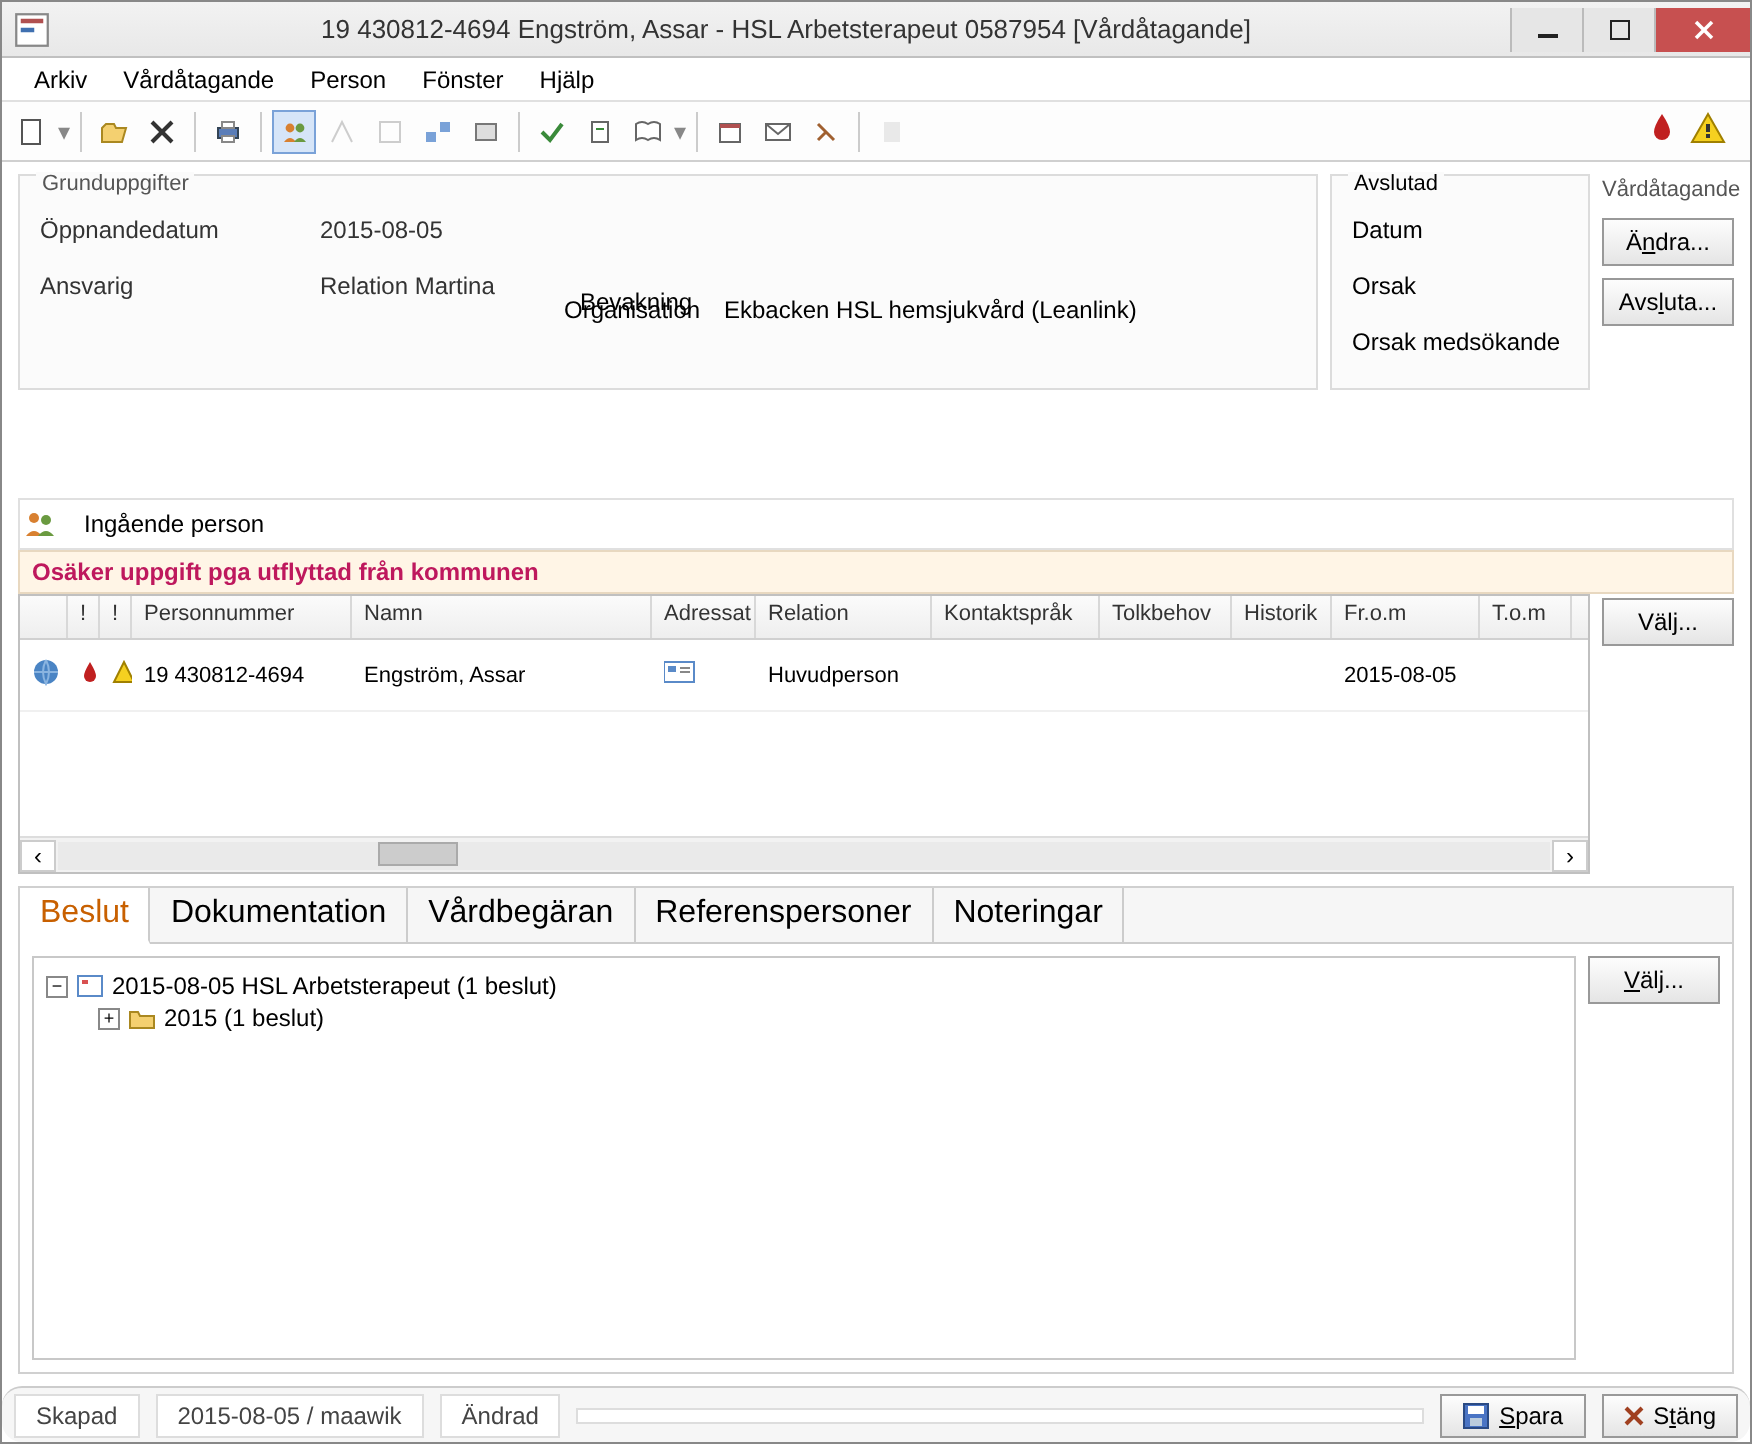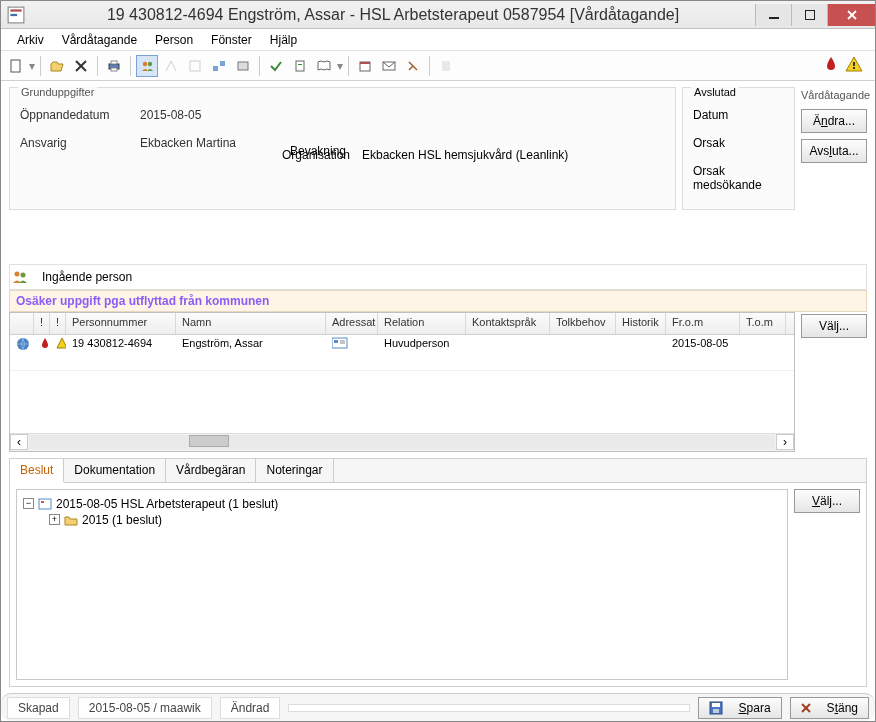--- a/index.html
+++ b/index.html
@@ -1,21 +1,21 @@
 <!DOCTYPE html>
 <html><head>
 <meta charset="utf-8">
 <style>
 * { box-sizing: border-box; margin: 0; padding: 0; font-family: "Segoe UI", Tahoma, sans-serif; font-size: 12px; }
 body { background: #fff; width: 876px; height: 722px; overflow: hidden; border: 1px solid #888; display: flex; flex-direction: column; }
 
 
 .titlebar { height: 28px; background: linear-gradient(#f2f2f2,#e8e8e8); display: flex; align-items: center; border-bottom: 1px solid #c0c0c0; }
 .titlebar .app-icon { width: 18px; height: 18px; margin: 0 6px; }
-.titlebar .title { flex: 1; text-align: center; color: #333; font-size: 16px; }
+.titlebar .title { flex: 1; text-align: center; color: #333; font-size: 13px; }
 .win-btns { display: flex; }
 .win-btn { width: 36px; height: 22px; display:flex; align-items:center; justify-content:center; border-left:1px solid #bbb; background:#e6e6e6; }
 .win-btn.close { background:#c75050; color:#fff; width:48px; }
 .win-btn svg { width:10px; height:10px; }
 
 
 .menubar { height: 22px; background: #fff; display:flex; align-items:center; padding: 0 8px; gap:2px; border-bottom:1px solid #e0e0e0;}
 .menubar span { padding: 2px 8px; }
 
 
@@ -25,74 +25,74 @@
 .toolbar .sep { width:1px; height:20px; background:#ccc; margin:0 3px;}
 .toolbar .right { margin-left:auto; display:flex; gap:6px; padding-right:8px;}
 
 
 .content { flex:1; display:flex; flex-direction:column; padding: 6px 8px; gap:6px; overflow:hidden;}
 
 
 .section-top { display:flex; gap:6px;justify-content:space-between; }
 .grund { flex:1; border:1px solid #dcdcdc; background:#fbfbfb; padding:6px 10px 10px; position:relative;}
 .grund .grund-title { position:absolute; top:-2px; left:8px; font-size:11px; color:#555; background:#fbfbfb; padding:0 3px;}
-.grund-row { display:flex; margin-top:14px; }
+.grund-row { display:flex; margin-top:14px;gap:20px; }
 .grund-row.first { margin-top:14px;}
 .grund-lbl { width:120px; color:#333;}
 .grund-val { color:#333;}
 .grund-col2 { position:absolute; left:272px; top:20px;margin-top:40px;}
 .grund-col2 .row2 { display:flex; margin-bottom:14px;}
 .grund-col2 .lbl2 { width:80px;}
 .bevak-row { position:absolute; left:280px; top:56px; display:flex; align-items:center; gap:10px;}
 .bevak-btn { display:flex; }
 .bevak-btn .main { border:1px solid #888; background:linear-gradient(#f5f5f5,#e5e5e5); padding:3px 50px; }
 .bevak-btn .dd { border:1px solid #888; border-left:none; background:#eee; padding:3px 6px; display:flex; align-items:center;}
 
-.avslutad { width:113px; border:1px solid #dcdcdc; background:#fbfbfb; padding:6px 10px; position:relative;}
+.avslutad { width:130px; border:1px solid #dcdcdc; background:#fbfbfb; padding:6px 10px; position:relative;}
 .avslutad .sec-title{ position:absolute; top:-2px; left:8px; font-size:11px; background:#fbfbfb; padding:0 3px;}
 .avslutad .arow { margin-top:14px; margin-bottom:10px;}
 
 .side-btns { width:66px; display:flex; flex-direction:column; gap:6px; padding-top:2px;}
 .side-btns .slabel { text-align:right; font-size:11px; color:#555; margin-bottom:2px;}
 .winbtn { border:1px solid #999; background:linear-gradient(#fdfdfd,#e5e5e5); padding:4px 4px; text-align:center; font-size:12px;}
 
 
 .ing-header { display:flex; align-items:center; gap:14px; padding:4px 2px; border:1px solid #e0e0e0;margin-top:48px;}
 .ing-header svg { width:16px; height:16px;}
-.warning-row { background:#fff5e6; color:#8b5cf6; font-weight:bold; padding:3px 6px; border:1px solid #e8d8c0;}
+.warning-row { background:#fff5e6; color:#be185d; font-weight:bold; padding:3px 6px; border:1px solid #e8d8c0;}
 
 .table-wrap { display:flex; gap:6px;}
 .table-area { flex:1; border:1px solid #c0c0c0; height:140px; display:flex; flex-direction:column; background:#fff;}
 .thead { display:flex; background:linear-gradient(#fbfbfb,#eee); border-bottom:1px solid #d0d0d0; height:22px;}
 .th { border-right:1px solid #d8d8d8; padding:3px 6px; color:#333; font-size:11px; overflow:hidden; white-space:nowrap;}
 .tbody { flex:1; overflow:auto;}
-.trow { display:flex; height:36px; align-items:flex-start; border-bottom:1px solid #f0f0f0;}
+.trow { display:flex; height:36px; align-items:center; border-bottom:1px solid #f0f0f0;}
 .td { padding:2px 6px; font-size:11px; overflow:hidden; white-space:nowrap;}
 .scrollbar-h { height:18px; border-top:1px solid #ddd; background:#f2f2f2; display:flex; align-items:center;}
 .sbtn { width:18px; height:16px; border:1px solid #ccc; background:#fff; display:flex; align-items:center; justify-content:center;}
 .strack { flex:1; background:#eaeaea; height:14px; margin:0 1px;}
 .valj-side { width:66px; padding-top:2px;}
 
 
 .tabs-area { border:1px solid #d0d0d0; flex:1; display:flex; flex-direction:column; min-height:0;}
 .tabs { display:flex; border-bottom:1px solid #ccc; background:#f6f6f6;}
-.tab { padding:4px 10px; border-right:1px solid #ccc; font-size:12px;}
+.tab { padding:4px 10px; border-right:1px solid #ccc; font-size:16px;}
 .tab.active { background:#fff; border-bottom:2px solid #fff; margin-bottom:-1px; color:#c86000;}
 .tree-wrap { flex:1; display:flex; gap:6px; padding:6px; min-height:0;}
 .tree { flex:1; border:1px solid #c8c8c8; background:#fff; padding:6px; overflow:auto;}
 .tree-row { display:flex; align-items:center; gap:4px; padding:1px 0;}
 .tree-row.child { padding-left:26px;}
 .expando { width:11px; height:11px; border:1px solid #888; display:flex; align-items:center; justify-content:center; font-size:9px; line-height:1; background:#fff;}
 .folder-icon { width:14px; height:12px;}
 .side-tree-btns { width:66px; display:flex; flex-direction:column; gap:36px;}
 
 
 .statusbar { height:28px; border-top:1px solid #ccc; display:flex; align-items:center; background:#f6f6f6; padding:0 6px; gap:8px;border-radius:10px;}
 .statusbar .cell { border:1px solid #ddd; padding:3px 10px; background:#fff; color:#444;}
-.statusbar .sbtn2 { border:1px solid #999; background:linear-gradient(#fdfdfd,#e5e5e5); padding:3px 10px; display:flex; align-items:center; gap:16px;}
+.statusbar .sbtn2 { border:1px solid #999; background:linear-gradient(#fdfdfd,#e5e5e5); padding:3px 10px; display:flex; align-items:center; gap:5px;}
 
 .col-ic1{width:24px} .col-ic2{width:16px} .col-ic3{width:16px}
 .col-pn{width:110px} .col-namn{width:150px} .col-adr{width:52px}
 .col-rel{width:88px} .col-spr{width:84px} .col-tolk{width:66px} .col-hist{width:50px}
 .col-from{width:74px} .col-tom{width:46px}
 
 .u { text-decoration: underline; }
 </style>
 </head>
 <body>
@@ -247,21 +247,21 @@
 
 <div class="section-top">
   <div class="grund">
     <div class="grund-title">Grunduppgifter</div>
     <div class="grund-row first">
       <div class="grund-lbl">Öppnandedatum</div>
       <div class="grund-val">2015-08-05</div>
     </div>
     <div class="grund-row">
       <div class="grund-lbl">Ansvarig</div>
-      <div class="grund-val">Ekbacken Martina</div>
+      <div class="grund-val">Relation Martina</div>
     </div>
     <div class="grund-col2">
       <div class="row2">
         <div class="lbl2">Organisation</div>
         <div>Ekbacken HSL hemsjukvård (Leanlink)</div>
       </div>
     </div>
     <div class="bevak-row">
       <div>Bevakning</div>
     </div>
@@ -348,20 +348,21 @@
       <div class="winbtn"><span>Väl</span><span class="u">j</span><span>...</span></div>
     </div>
   </div>
 </div>
 
 <div class="tabs-area">
   <div class="tabs">
     <div class="tab active">Beslut</div>
     <div class="tab">Dokumentation</div>
     <div class="tab">Vårdbegäran</div>
+    <div class="tab">Referenspersoner</div>
     <div class="tab">Noteringar</div>
   </div>
   <div class="tree-wrap">
     <div class="tree">
       <div class="tree-row">
         <div class="expando">−</div>
         <svg class="folder-icon" viewBox="0 0 14 12">
               <rect x="1" y="1" width="12" height="10" fill="#fff" stroke="#5a8ac8"></rect>
               <rect x="3" y="3" width="3" height="2" fill="#d85050"></rect>
             </svg>

